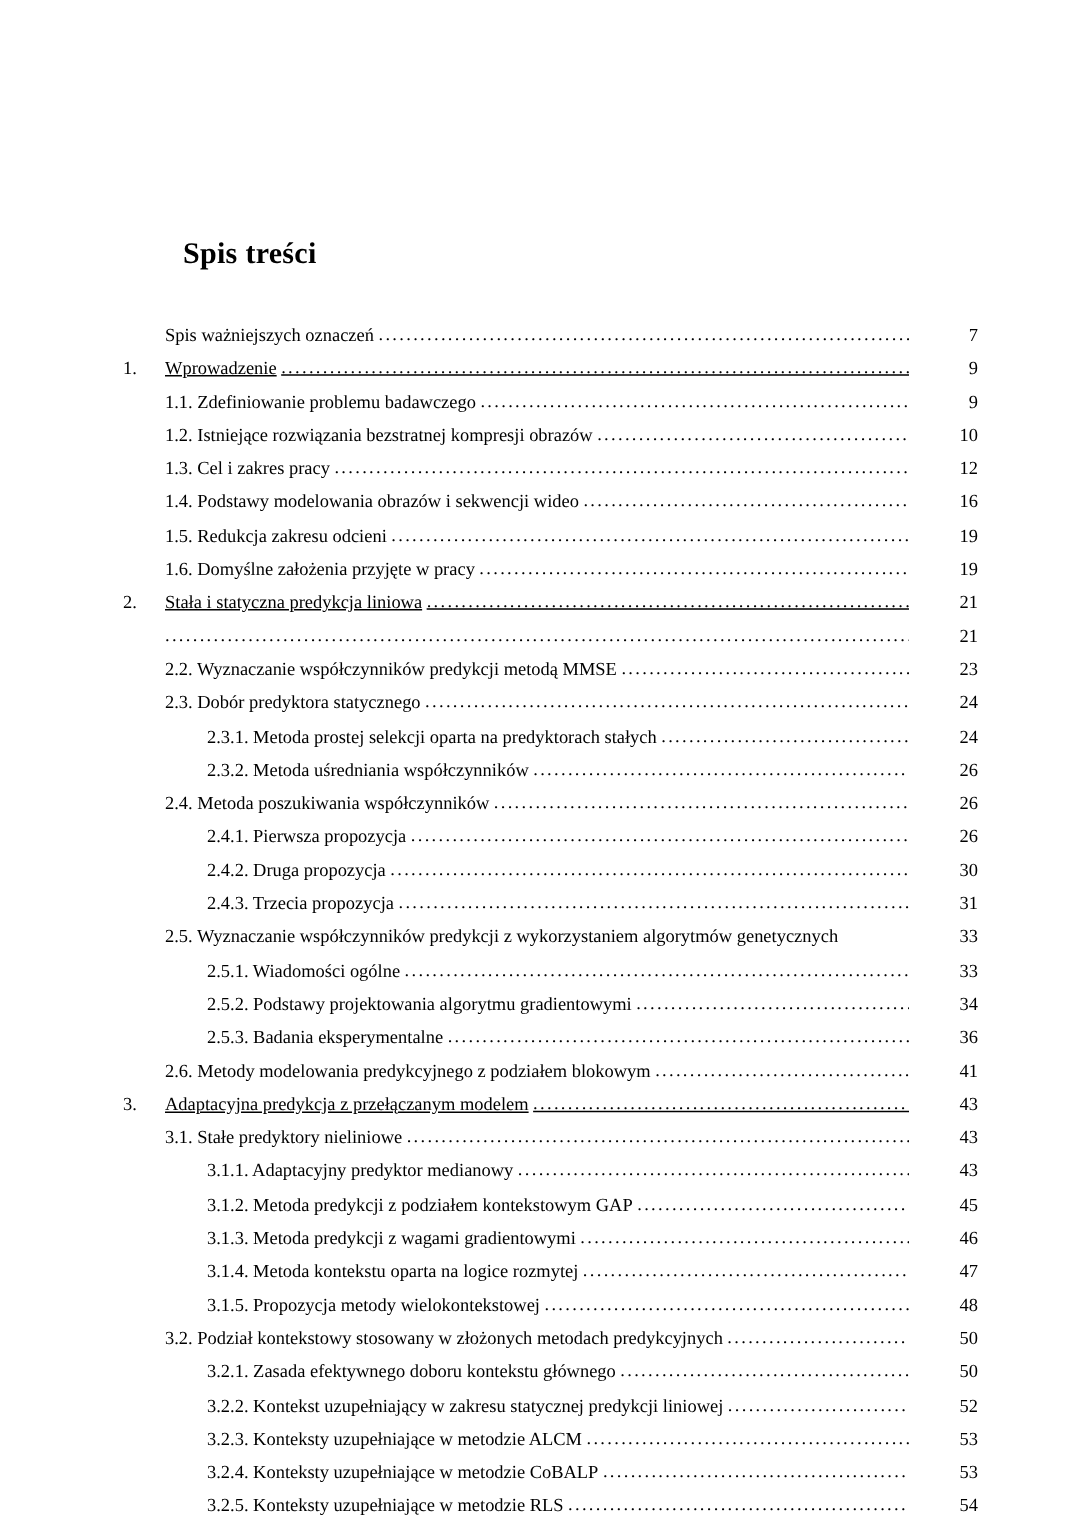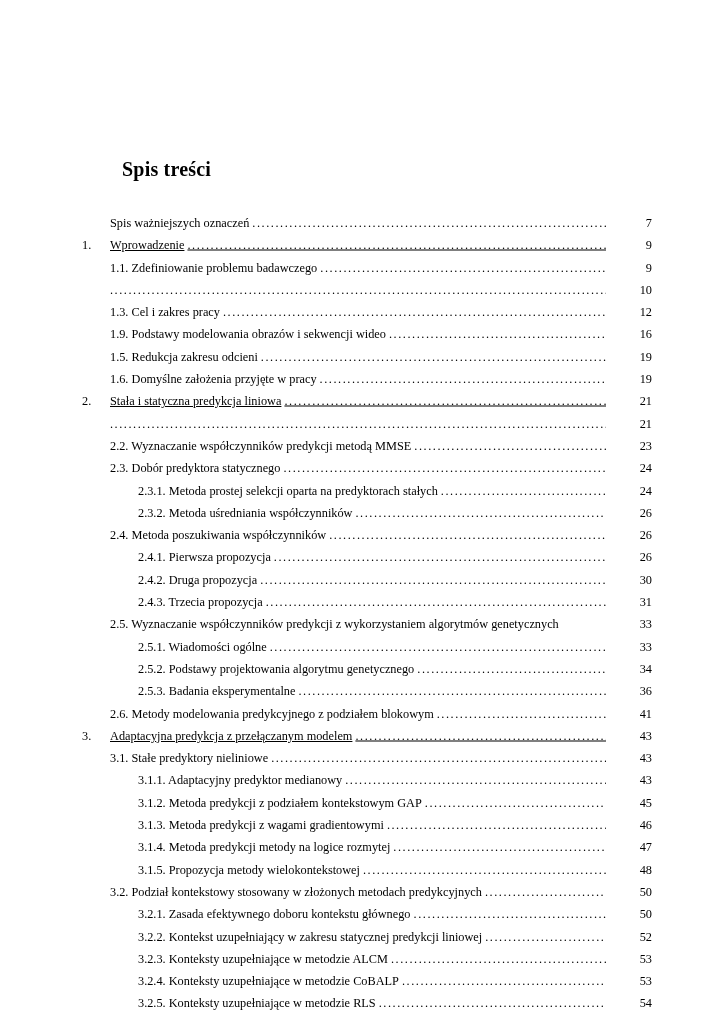--- a/index.html
+++ b/index.html
@@ -106,36 +106,37 @@
         <span class="num"></span>
         <span class="txt-wrap">
           <span class="label">1.1. Zdefiniowanie problemu badawczego</span>
           <span class="dots">............................................................................................................................................................…</span>
         </span>
         <span class="page-no">9</span>
       </div>
       <div class="toc-row lvl1">
         <span class="num"></span>
         <span class="txt-wrap">
+          <span class="label">1.2. Istniejące rozwiązania bezstratnej kompresji obrazów</span>
           <span class="dots">...............................................................................................................................................................</span>
         </span>
         <span class="page-no">10</span>
       </div>
       <div class="toc-row lvl1">
         <span class="num"></span>
         <span class="txt-wrap">
           <span class="label">1.3. Cel i zakres pracy</span>
           <span class="dots">...............................................................................................................................................................</span>
         </span>
         <span class="page-no">12</span>
       </div>
       <div class="toc-row lvl1">
         <span class="num"></span>
         <span class="txt-wrap">
-          <span class="label">1.9. Podstawy modelowania obrazów i sekwencji wideo</span>
+          <span class="label">1.4. Podstawy modelowania obrazów i sekwencji wideo</span>
           <span class="dots">...............................................................................................................................................................</span>
         </span>
         <span class="page-no">16</span>
       </div>
       <div class="toc-row lvl1">
         <span class="num"></span>
         <span class="txt-wrap">
           <span class="label">1.5. Redukcja zakresu odcieni</span>
           <span class="dots">...............................................................................................................................................................</span>
         </span>
@@ -240,21 +241,21 @@
         <span class="num"></span>
         <span class="txt-wrap">
           <span class="label">2.5.1. Wiadomości ogólne</span>
           <span class="dots">............................................................................................................................................................…</span>
         </span>
         <span class="page-no">33</span>
       </div>
       <div class="toc-row lvl2">
         <span class="num"></span>
         <span class="txt-wrap">
-          <span class="label">2.5.2. Podstawy projektowania algorytmu genetycznego</span>
+          <span class="label">2.5.2. Podstawy projektowania algorytmu gradientowymi</span>
           <span class="dots">...............................................................................................................................................................</span>
         </span>
         <span class="page-no">34</span>
       </div>
       <div class="toc-row lvl2">
         <span class="num"></span>
         <span class="txt-wrap">
           <span class="label">2.5.3. Badania eksperymentalne</span>
           <span class="dots">...............................................................................................................................................................</span>
         </span>
@@ -304,21 +305,21 @@
         <span class="num"></span>
         <span class="txt-wrap">
           <span class="label">3.1.3. Metoda predykcji z wagami gradientowymi</span>
           <span class="dots">...............................................................................................................................................................</span>
         </span>
         <span class="page-no">46</span>
       </div>
       <div class="toc-row lvl2">
         <span class="num"></span>
         <span class="txt-wrap">
-          <span class="label">3.1.4. Metoda predykcji metody na logice rozmytej</span>
+          <span class="label">3.1.4. Metoda kontekstu oparta na logice rozmytej</span>
           <span class="dots">...............................................................................................................................................................</span>
         </span>
         <span class="page-no">47</span>
       </div>
       <div class="toc-row lvl2">
         <span class="num"></span>
         <span class="txt-wrap">
           <span class="label">3.1.5. Propozycja metody wielokontekstowej</span>
           <span class="dots">............................................................................................................................................................…</span>
         </span>

